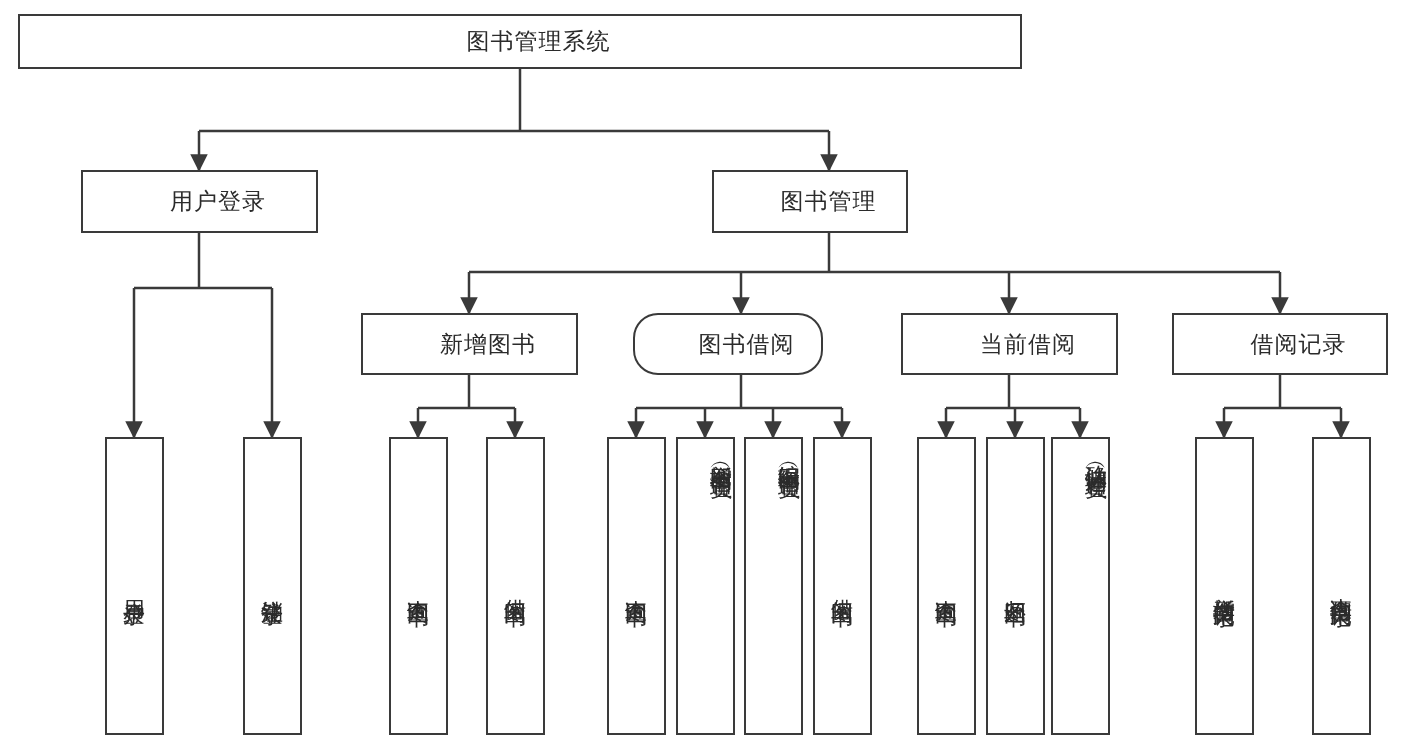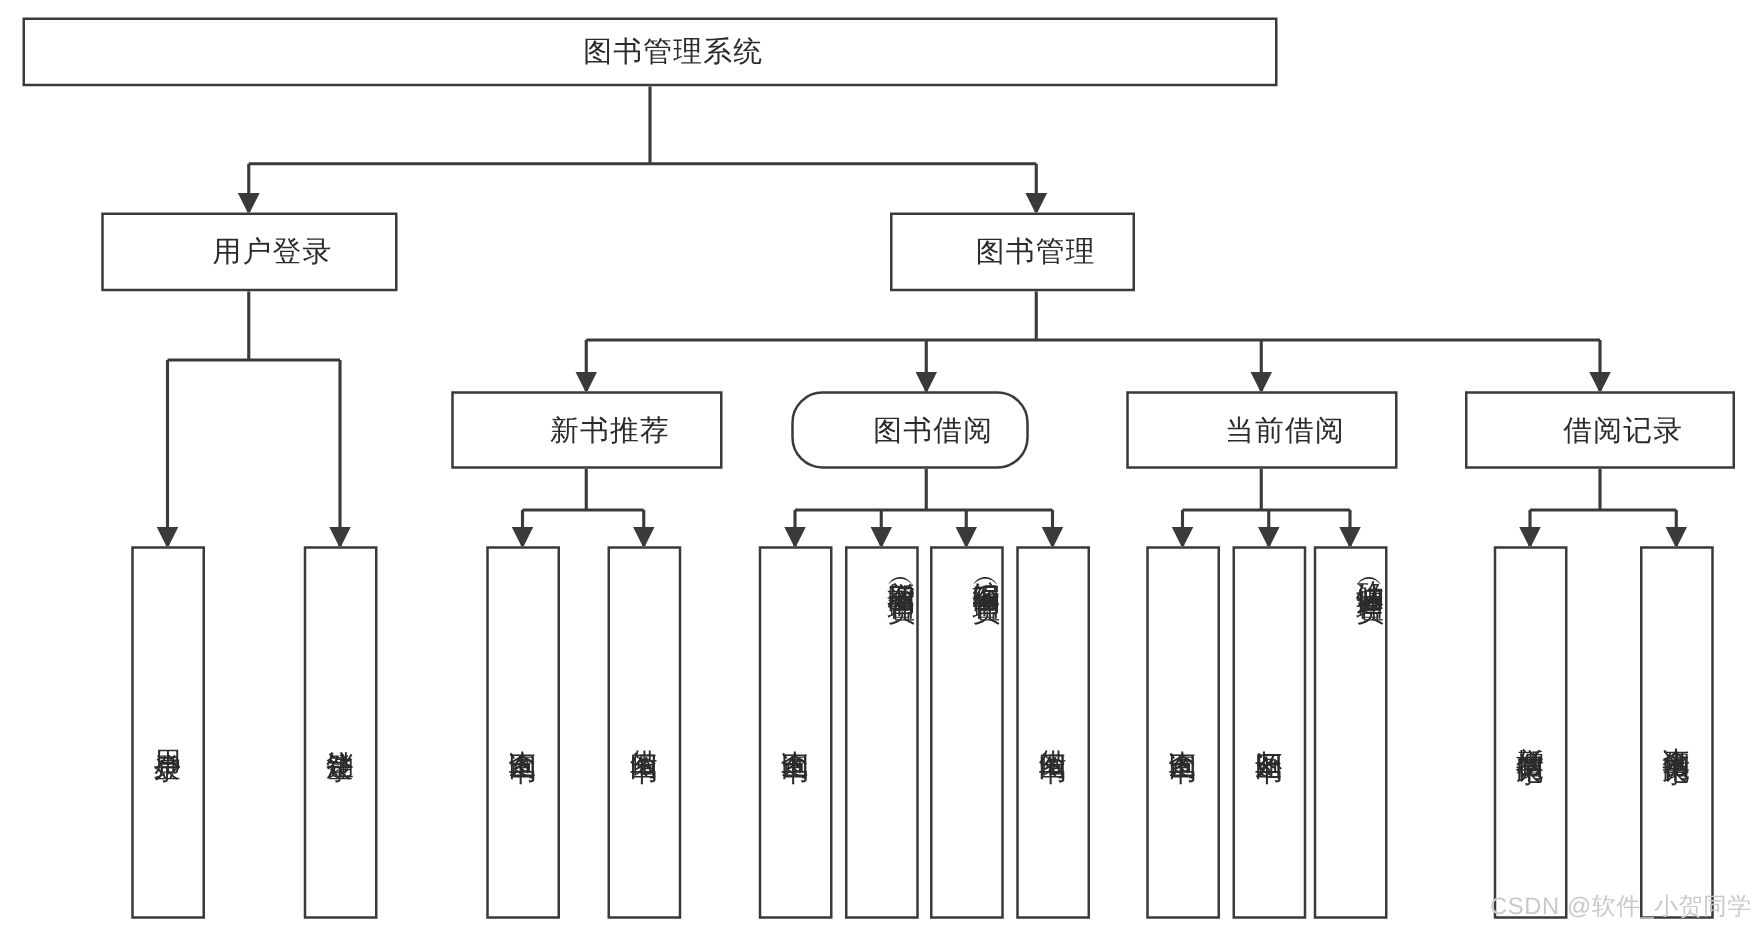--- a/index.html
+++ b/index.html
@@ -104,21 +104,21 @@
       <div class="node horiz" style="left: 18px; top: 14px; width: 1004px; height: 55px;">
         <span>图书管理系统</span>
       </div>
       <div class="node horiz" style="left: 81px; top: 170px; width: 237px; height: 63px;">
         <span>用户登录</span>
       </div>
       <div class="node horiz" style="left: 712px; top: 170px; width: 196px; height: 63px;">
         <span>图书管理</span>
       </div>
       <div class="node horiz" style="left: 361px; top: 313px; width: 217px; height: 62px;">
-        <span>新书推荐</span>
+        <span>新增图书</span>
       </div>
       <div class="node horiz" style="left: 633px; top: 313px; width: 190px; height: 62px; border-radius: 25px;">
         <span>图书借阅</span>
       </div>
       <div class="node horiz" style="left: 901px; top: 313px; width: 217px; height: 62px;">
         <span>当前借阅</span>
       </div>
       <div class="node horiz" style="left: 1172px; top: 313px; width: 216px; height: 62px;">
         <span>借阅记录</span>
       </div>
@@ -156,14 +156,13 @@
         <span>确认归还（管理员）</span>
       </div>
       <div class="node vert midalign" style="left: 1195px; top: 437px; width: 59px; height: 298px;">
         <span>新增借阅记录</span>
       </div>
       <div class="node vert midalign" style="left: 1312px; top: 437px; width: 59px; height: 298px;">
         <span>查询借阅记录</span>
       </div>
     </div>
 
-  <div class="watermark" style="left:1192px;top:712px;">CSDN @软件_小贺同学</div>
 </div>
 
 </body></html>

